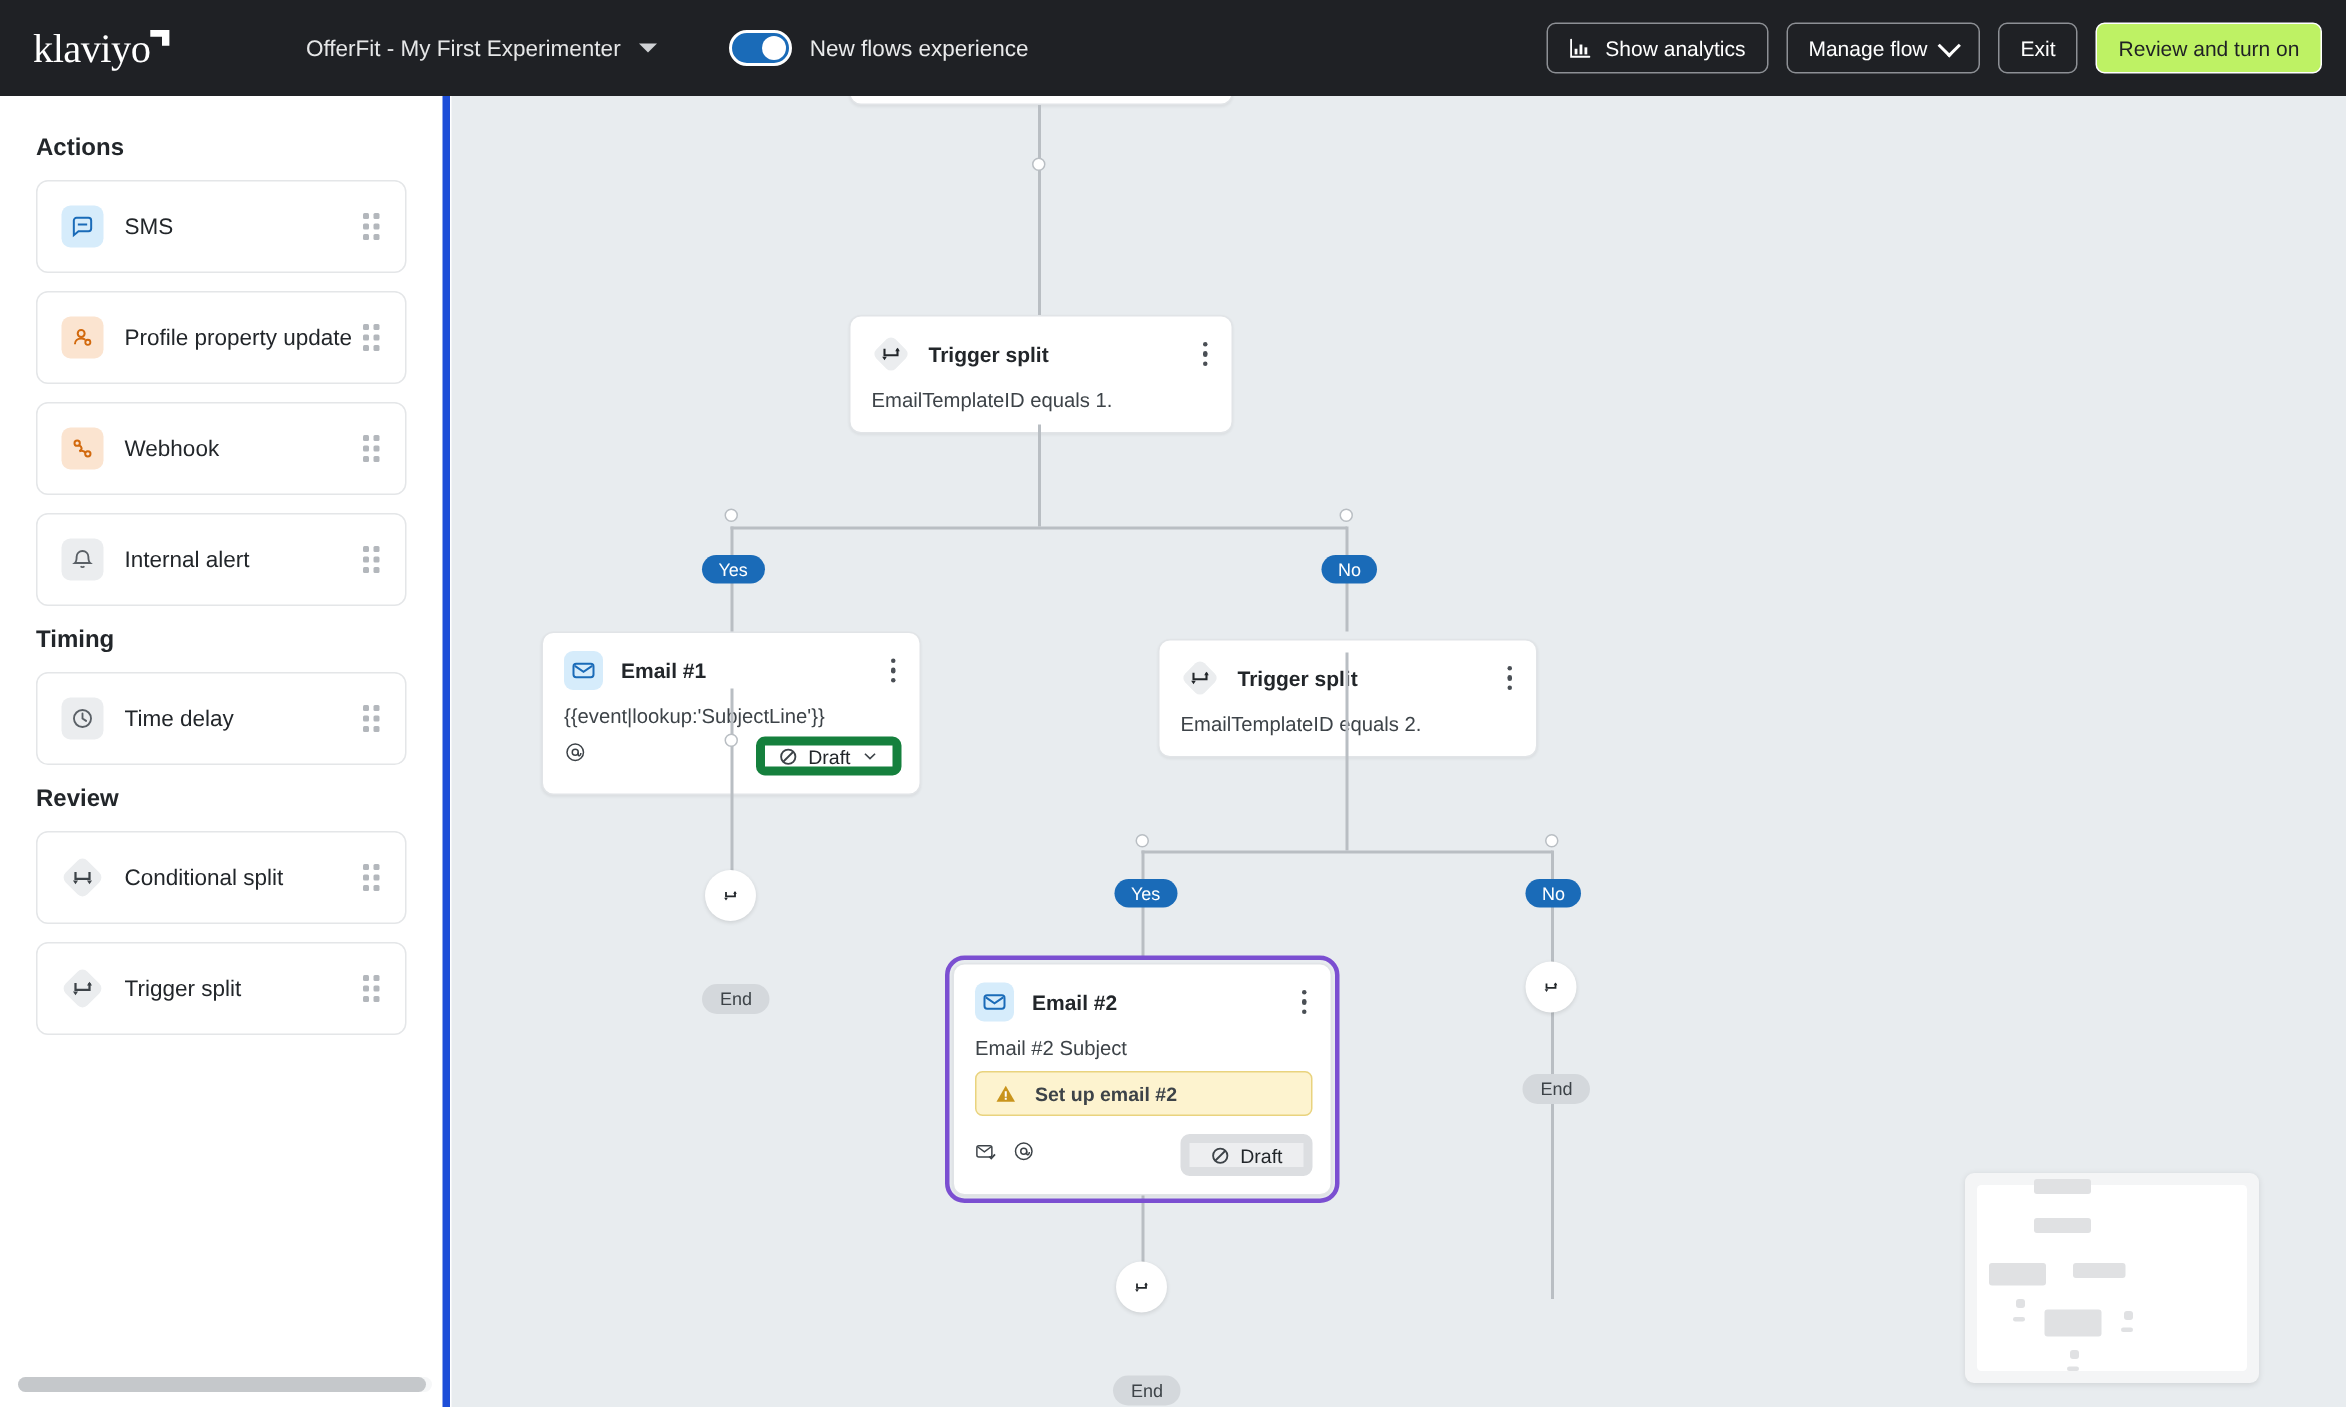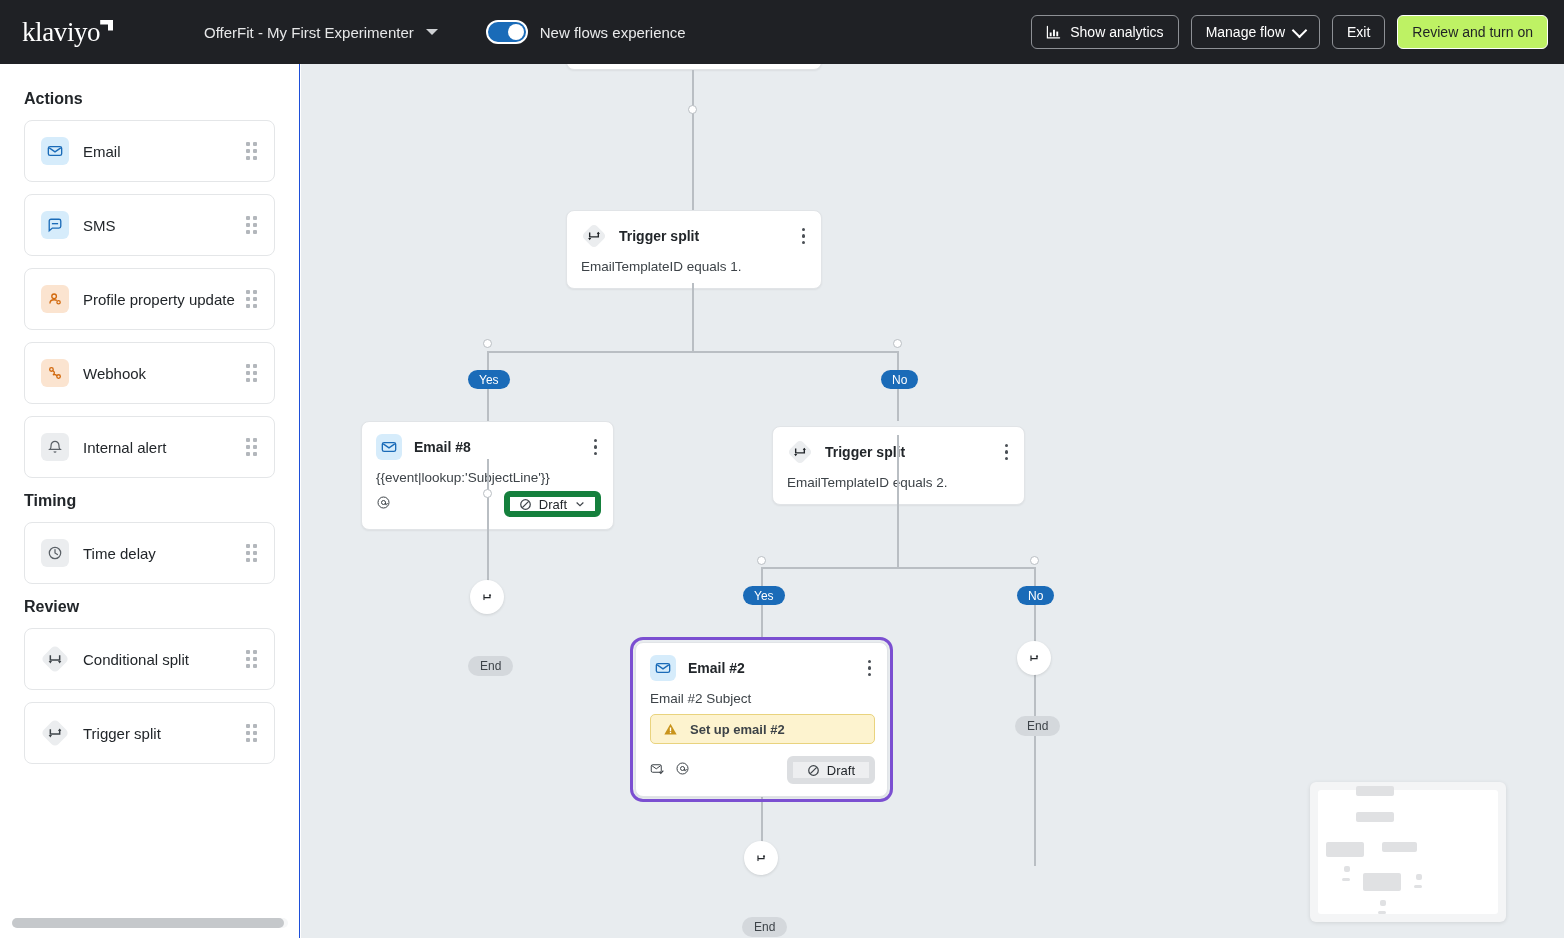--- a/index.html
+++ b/index.html
@@ -56,21 +56,21 @@
   }
   .tb-btn.primary { background:#bef264; color:#1f2125; border-color:#ffffff; }
   .chev {
     width:11px;height:11px;border-right:2px solid #ffffff;border-bottom:2px solid #ffffff;
     transform:rotate(45deg); margin-top:-4px;
   }
 
   
   .sidebar {
     position:absolute; top:64px; left:0; width:300px; height:874px;
-    background:#ffffff; border-right:1px solid #1d4ed8;
+    background:#ffffff; border-right:5px solid #1d4ed8;
     padding: 22px 24px 0 24px;
   }
   .section-title {
     font-size:16px; font-weight:700; color:#22262a; margin: 14px 0 12px 0;
   }
   .section-title.first { margin-top: 4px; }
   .palette-card {
     height:62px; border:1px solid #e4e6e8; border-radius:8px; background:#fff;
     display:flex; align-items:center; padding: 0 14px 0 16px; margin-bottom:12px;
     cursor:grab;
@@ -216,37 +216,20 @@
       <button class="tb-btn primary">
         <span>Review and turn on</span>
       </button>
     </div>
   </div>
 
   <div class="sidebar">
 
     <div class="section-title first">Actions</div>
 
-    <div class="palette-card">
-      <span class="pal-icon blue">
-        <svg width="16" height="16" viewBox="0 0 18 18">
-            <rect x="1.5" y="4" width="15" height="10" rx="2" fill="none" stroke="#1a6bb8" stroke-width="1.5"></rect>
-            <path d="M2.5 5.5 9 10l6.5-4.5" fill="none" stroke="#1a6bb8" stroke-width="1.5"></path>
-          </svg>
-      </span>
-      <span class="pal-label">Email</span>
-      <span class="drag-dots">
-          <i></i>
-          <i></i>
-          <i></i>
-          <i></i>
-          <i></i>
-          <i></i>
-        </span>
-    </div>
 
     <div class="palette-card">
       <span class="pal-icon blue">
         <svg width="16" height="16" viewBox="0 0 18 18">
             <path d="M2.5 4.5a2 2 0 0 1 2-2h9a2 2 0 0 1 2 2v6a2 2 0 0 1-2 2H6l-3.5 3z" fill="none" stroke="#1a6bb8" stroke-width="1.5"></path>
             <path d="M5.5 7.5h7" stroke="#1a6bb8" stroke-width="1.5"></path>
           </svg>
       </span>
       <span class="pal-label">SMS</span>
       <span class="drag-dots">
@@ -431,21 +414,21 @@
     <div class="pill-badge" style="left:580px; top:306px;">No</div>
 
     <div class="node" style="left:60px; top:357px; width:253px;">
       <div class="node-head">
         <span class="node-icon blue">
           <svg width="16" height="16" viewBox="0 0 18 18">
               <rect x="1.5" y="4" width="15" height="10" rx="2" fill="none" stroke="#1a6bb8" stroke-width="1.5"></rect>
               <path d="M2.5 5.5 9 10l6.5-4.5" fill="none" stroke="#1a6bb8" stroke-width="1.5"></path>
             </svg>
         </span>
-        <span class="node-title">Email #8</span>
+        <span class="node-title">Email #1</span>
         <span class="kebab">
             <i></i>
             <i></i>
             <i></i>
           </span>
       </div>
       <div class="node-sub" style="padding-bottom:6px;">{{event|lookup:'SubjectLine'}}</div>
       <div class="node-foot">
         <span>
           <svg width="15" height="15" viewBox="0 0 18 18">

